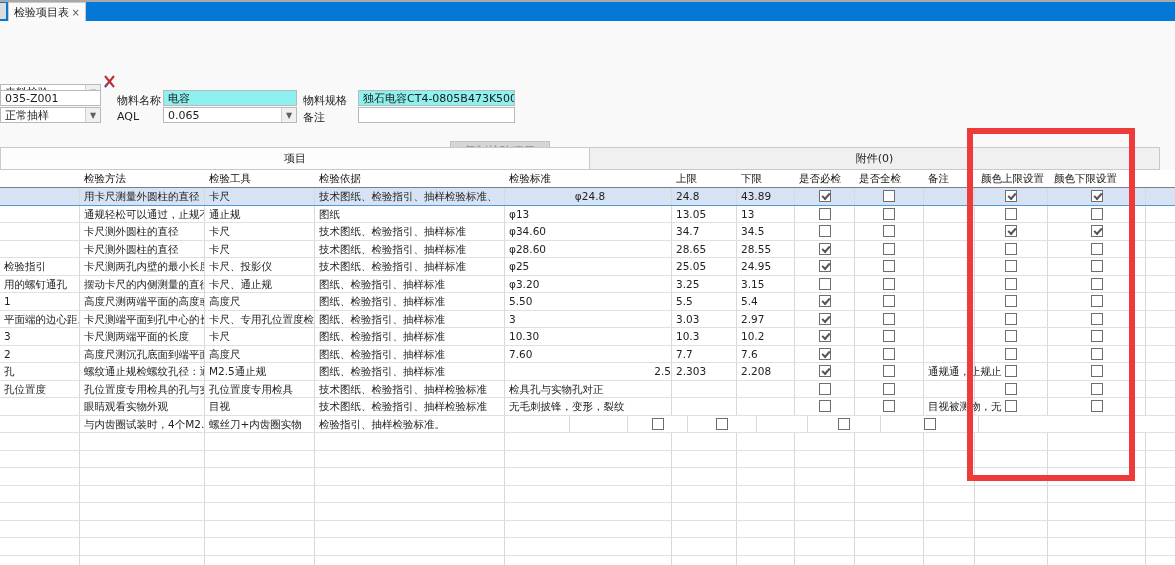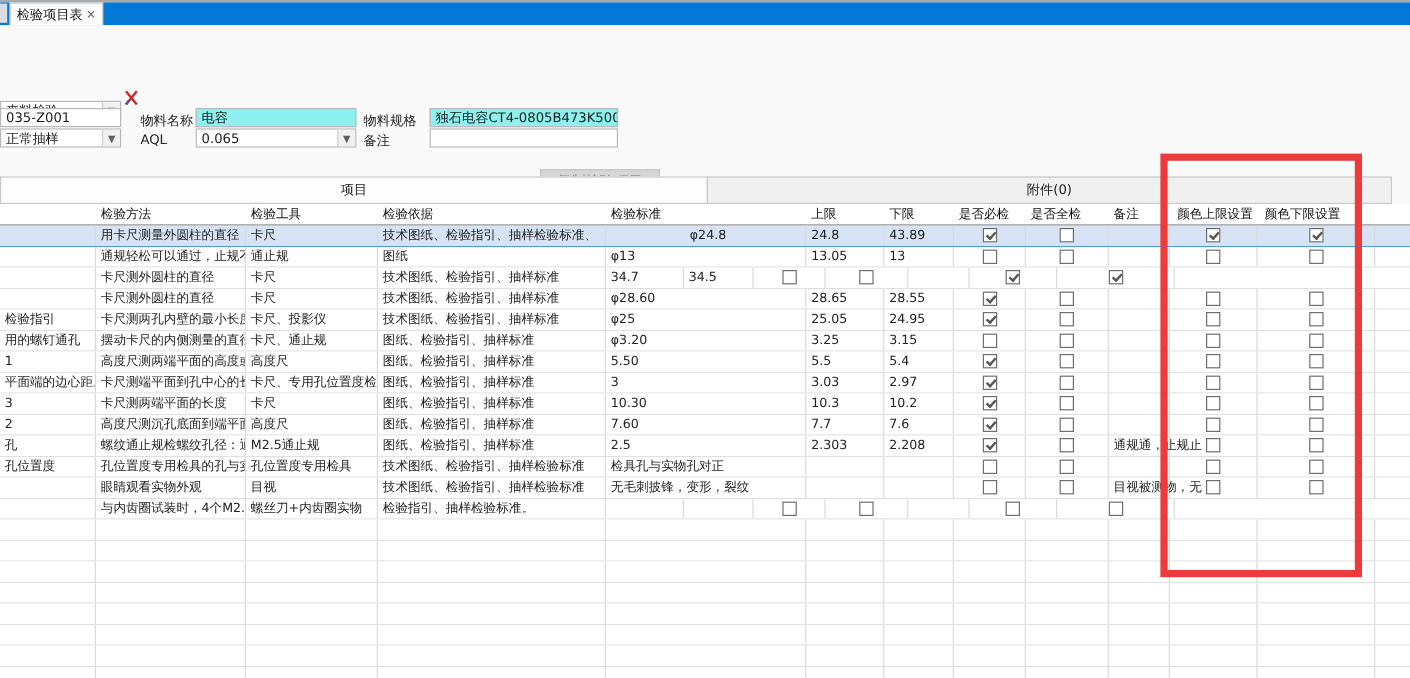--- a/index.html
+++ b/index.html
@@ -183,20 +183,21 @@
           <div class="c cbcell" style="width: 98px;">
             <span class="cb"></span>
           </div>
           <div class="c last" style="width: 29px;"></div>
         </div>
         <div class="row">
           <div class="c" style="width: 80px;"></div>
           <div class="c" style="width: 125px;">卡尺测外圆柱的直径</div>
           <div class="c" style="width: 110px;">卡尺</div>
           <div class="c" style="width: 190px;">技术图纸、检验指引、抽样标准</div>
+          <div class="c" style="width: 167px;">φ34.60</div>
           <div class="c" style="width: 65px;">34.7</div>
           <div class="c" style="width: 58px;">34.5</div>
           <div class="c cbcell" style="width: 60px;">
             <span class="cb"></span>
           </div>
           <div class="c cbcell" style="width: 69px;">
             <span class="cb"></span>
           </div>
           <div class="c note" style="width: 51px;"></div>
           <div class="c cbcell" style="width: 73px;">
@@ -366,21 +367,21 @@
           <div class="c cbcell" style="width: 98px;">
             <span class="cb"></span>
           </div>
           <div class="c last" style="width: 29px;"></div>
         </div>
         <div class="row">
           <div class="c" style="width: 80px;">孔</div>
           <div class="c" style="width: 125px;">螺纹通止规检螺纹孔径：通·</div>
           <div class="c" style="width: 110px;">M2.5通止规</div>
           <div class="c" style="width: 190px;">图纸、检验指引、抽样标准</div>
-          <div class="c" style="width: 167px;">2.5</div>
+          <div class="c" style="width: 167px; text-align: right;">2.5</div>
           <div class="c" style="width: 65px;">2.303</div>
           <div class="c" style="width: 58px;">2.208</div>
           <div class="c cbcell" style="width: 60px;">
             <span class="cb on"></span>
           </div>
           <div class="c cbcell" style="width: 69px;">
             <span class="cb"></span>
           </div>
           <div class="c note" style="width: 51px;">通规通，止规止</div>
           <div class="c cbcell" style="width: 73px;">

